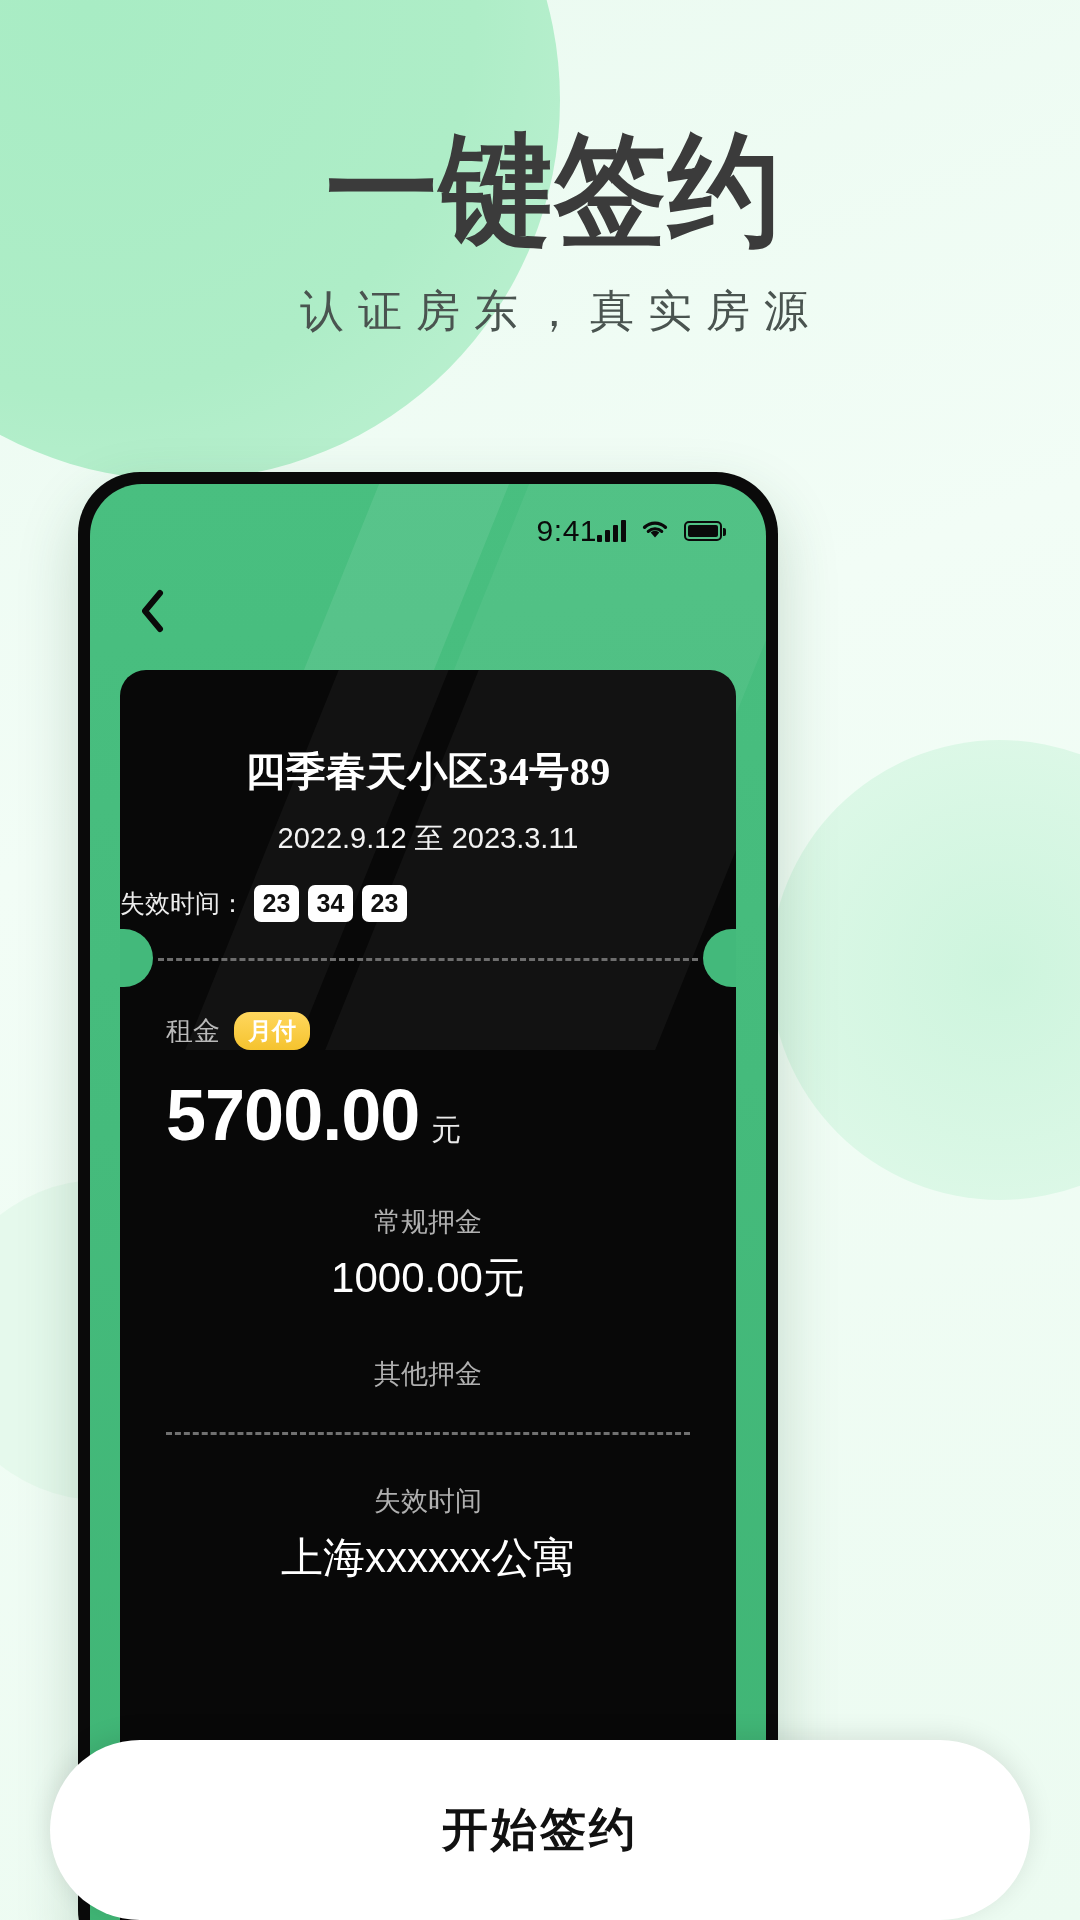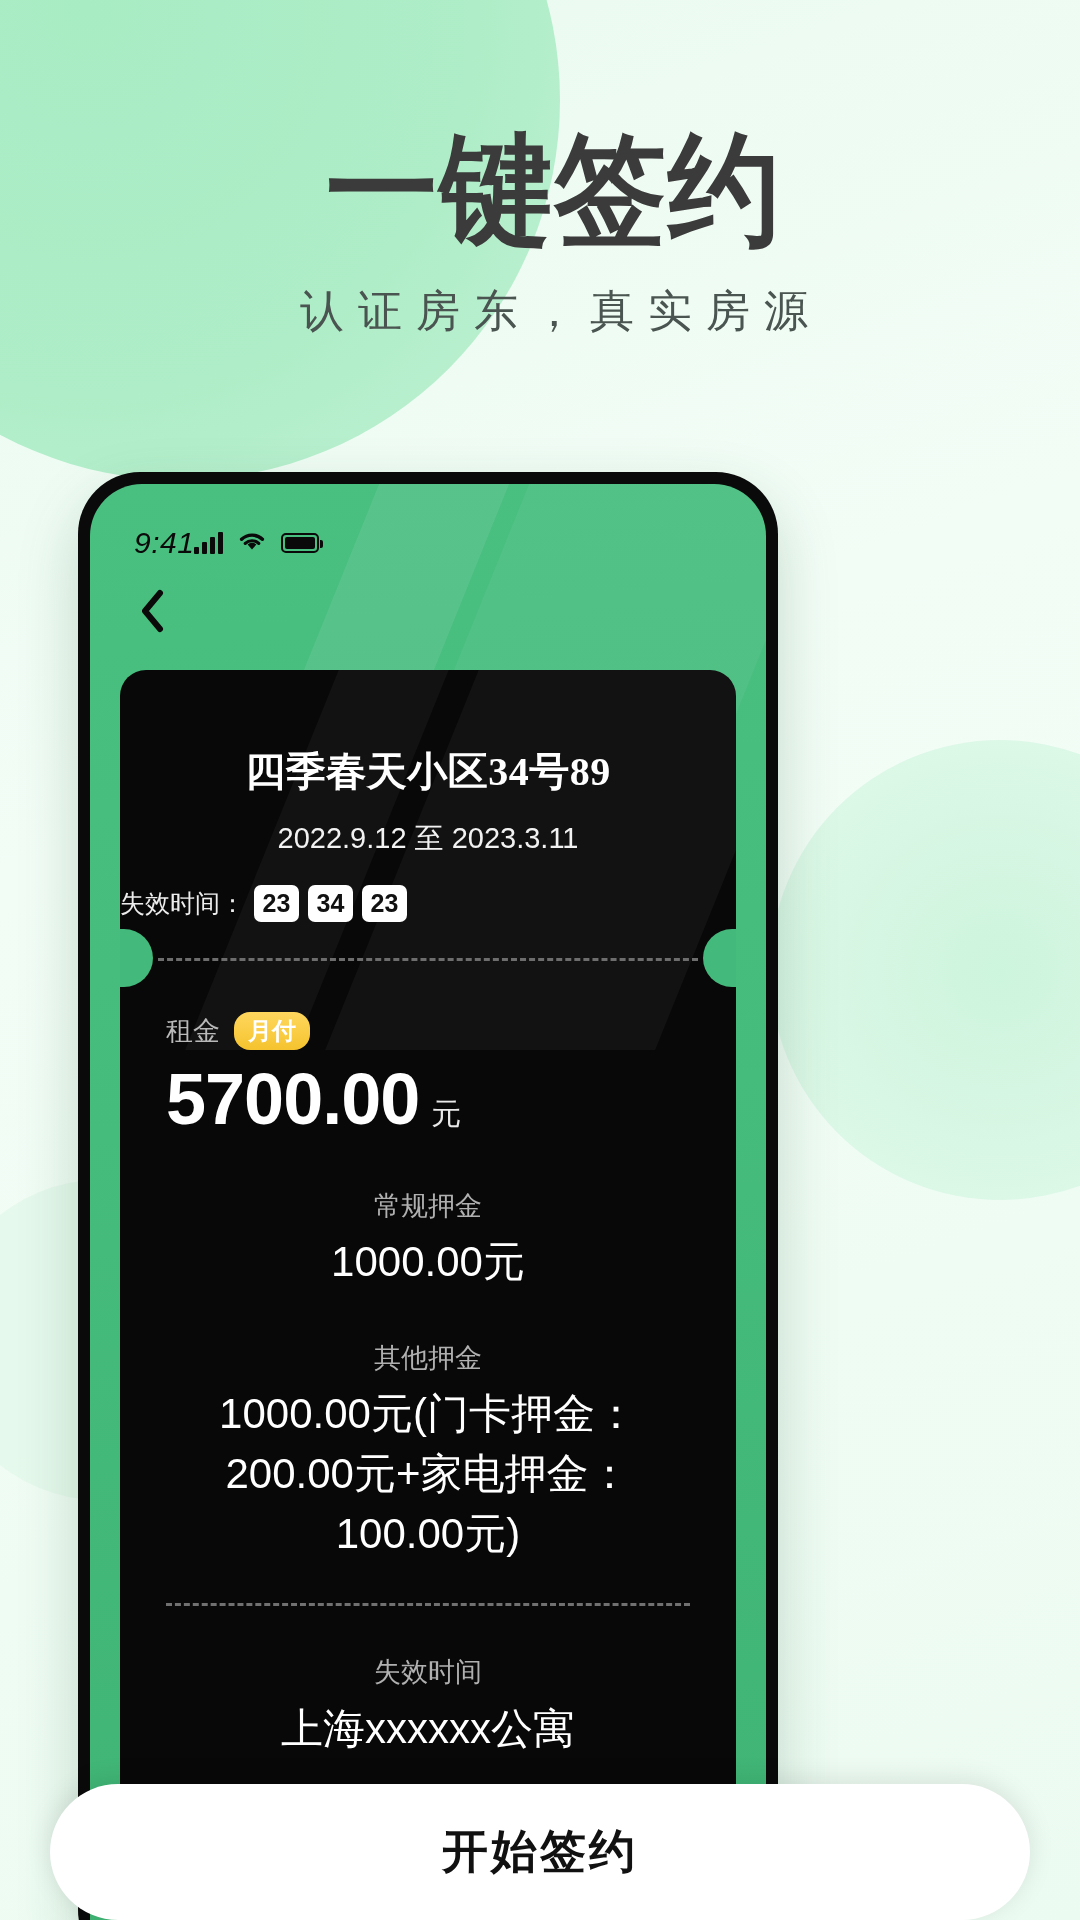--- a/index.html
+++ b/index.html
@@ -77,23 +77,23 @@
   .gloss{
     position:absolute; z-index:3; pointer-events:none;
     background:rgba(255,255,255,.085);
     transform:skewX(-22deg);
   }
   .gloss.g1{ left:180px; top:-40px; width:130px; height:620px; }
   .gloss.g2{ left:330px; top:-40px; width:300px; height:620px; background:rgba(255,255,255,.05);}
 
   
   #statusbar{
-    position:absolute; left:0; right:0; top:16px; height:86px;
-    display:flex; align-items:center; justify-content:flex-start;
-    padding:0 44px; z-index:5;font-style:italic;
+    position:absolute; left:0; right:0; top:4px; height:86px;
+    display:flex; align-items:center; justify-content:flex-end;
+    padding:0 44px; z-index:5;
   }
   #statusbar .clock{ font-size:30px; color:#0a0a0a; font-weight:500; letter-spacing:.5px;}
   #statusbar .icons{ display:flex; align-items:center; gap:14px; }
   .bars{ display:flex; align-items:flex-end; gap:3px; height:22px;}
   .bars i{ display:block; width:5px; background:#0a0a0a; border-radius:1px;}
   .bars i:nth-child(1){height:7px;} .bars i:nth-child(2){height:12px;}
   .bars i:nth-child(3){height:17px;} .bars i:nth-child(4){height:22px;}
   .batt{ width:38px;height:20px;border:2.5px solid #0a0a0a;border-radius:5px;position:relative;padding:2px;}
   .batt::after{content:"";position:absolute;right:-6px;top:5px;width:3px;height:8px;background:#0a0a0a;border-radius:0 2px 2px 0;}
   .batt span{display:block;width:100%;height:100%;background:#0a0a0a;border-radius:2px;}
@@ -144,34 +144,34 @@
 
   
   #tkbody{ position:relative; z-index:4; padding:18px 46px 0; }
   .rent-label{ display:flex;align-items:center;gap:14px; }
   .rent-label .t{ font-size:27px;color:#b9b9b9; }
   .badge{
     background:linear-gradient(180deg,#ffd75e 0%,#f5c32e 100%);
     color:#fff;font-size:24px;font-weight:bold;
     padding:4px 14px;border-radius:16px;line-height:1.25;
   }
-  .rent-amount{ margin-top:8px; display:flex;align-items:baseline;gap:12px; }
+  .rent-amount{ margin-top:24px; display:flex;align-items:baseline;gap:12px; }
   .rent-amount .num{ font-size:72px;font-weight:bold;color:#fff;letter-spacing:-1px;}
   .rent-amount .unit{ font-size:30px;color:#e9e9e9;}
 
   .field{ margin-top:48px;text-align:center; }
   .field .k{ font-size:27px;color:#b0b0b0;line-height:1.35;}
   .field .v{ margin-top:8px;font-size:42px;color:#fff;line-height:1.42;}
 
   .hr-dash{ margin:40px 0 0; border:0; border-top:3px dashed #707070;}
 
   
   #cta{
     position:absolute; left:50px; right:50px; bottom:0;
-    height:136px;
+    height:180px;
     background:#fff; border-radius:96px;
     display:flex; align-items:center; justify-content:center;
     box-shadow:0 -4px 26px rgba(0,0,0,.10);
     z-index:20; cursor:pointer;
   }
   #cta .txt{ font-size:46px;font-weight:bold;color:#111;letter-spacing:3px;}
 </style>
 </head>
 <body>
 
@@ -254,21 +254,20 @@
           <span class="unit">元</span>
         </div>
 
         <div class="field">
           <div class="k">常规押金</div>
           <div class="v">1000.00元</div>
         </div>
 
         <div class="field">
           <div class="k">其他押金</div>
-          <div class="v">1000.00元(门卡押金：200.00元+家电押金：100.00元)</div>
         </div>
 
         <hr class="hr-dash">
 
         <div class="field">
           <div class="k">失效时间</div>
           <div class="v">上海xxxxxx公寓</div>
         </div>
       </div>
 

